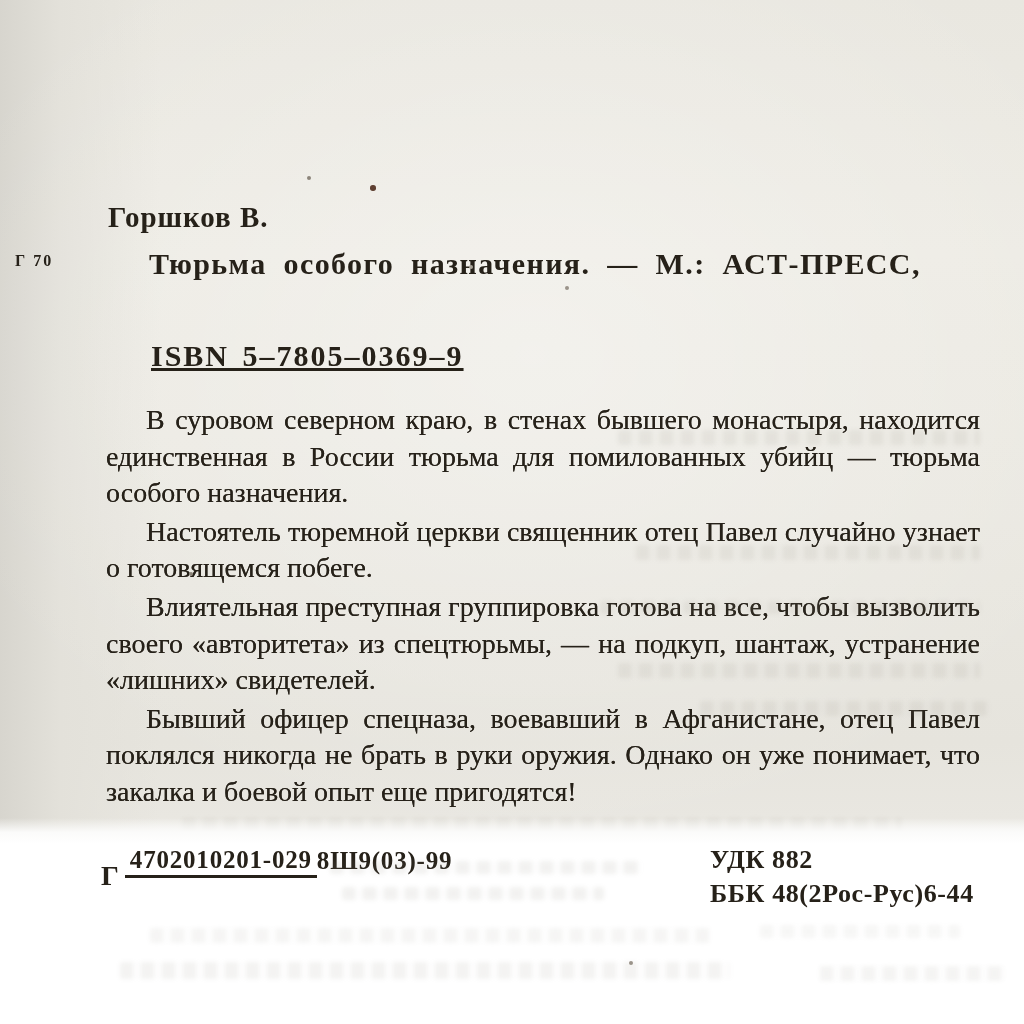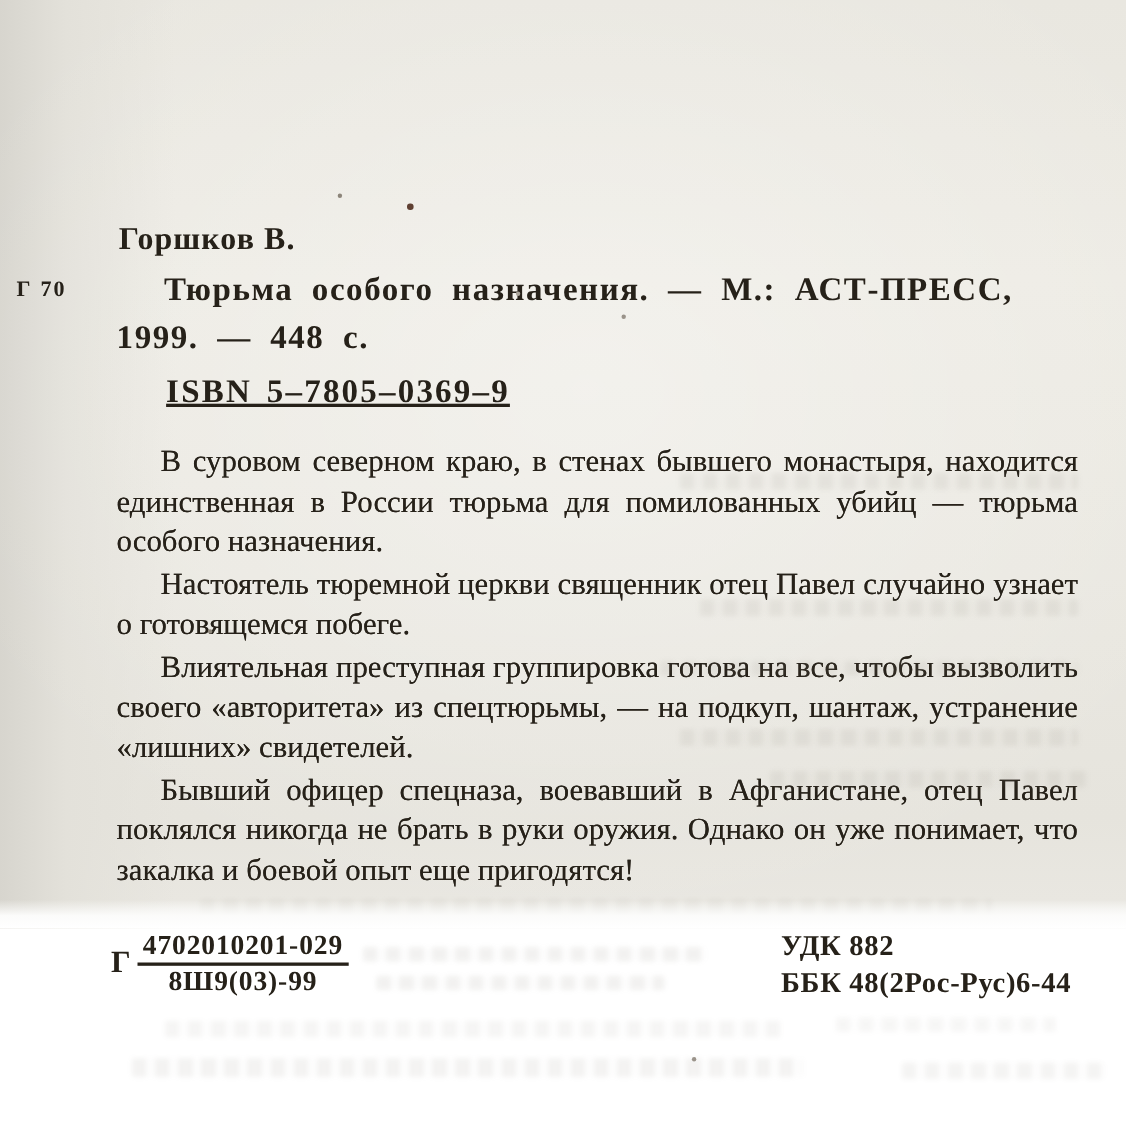--- a/index.html
+++ b/index.html
@@ -14,21 +14,21 @@
       radial-gradient(ellipse 900px 700px at 52% 42%, rgba(255,255,255,0.35), rgba(0,0,0,0) 70%),
       linear-gradient(90deg, #d7d5ce 0px, #e3e1da 60px, rgba(234,232,225,0) 160px),
       linear-gradient(180deg, #e9e7e0 0%, #edebe4 30%, #eae8e1 62%, #e6e4dd 88%, #e9e7e1 97%, #f6f6f3 100%);
     color:#262119;
   }
   .txt{position:absolute;white-space:nowrap;}
   .author{
     left:108px;top:201px;font-size:29px;font-weight:bold;letter-spacing:1px;
   }
   .code{
-    left:15px;top:252px;font-size:20px;font-weight:bold;letter-spacing:2px;
+    left:15px;top:252px;font-size:16px;font-weight:bold;letter-spacing:2px;
   }
   .title1{
     left:149px;top:247px;font-size:30px;font-weight:bold;
     letter-spacing:1.4px;word-spacing:8px;
   }
   .title2{
     left:106px;top:290px;font-size:30px;font-weight:bold;
     letter-spacing:1.4px;word-spacing:8px;
   }
   .isbn{
@@ -39,21 +39,21 @@
     font-size:28px;line-height:36.6px;text-align:justify;
     text-shadow:0 0 0.6px rgba(38,33,25,0.85);
   }
   .annotation p{margin:0 0 2px 0;text-indent:40px;}
   .footer-left{
     position:absolute;left:101px;top:846px;display:flex;align-items:flex-start;
   }
   .frac-letter{
     font-size:28px;font-weight:bold;margin-top:14px;margin-right:6px;
   }
-  .frac{display:inline-flex;flex-direction:column;align-items:center;}
+  .frac{display:inline-flex;align-items:flex-start;}
   .frac-num{
     font-size:25px;font-weight:bold;letter-spacing:0.8px;
     padding:0 5px 1px 5px;border-bottom:3px solid #262119;
   }
   .frac-den{
     font-size:25px;font-weight:bold;letter-spacing:0.8px;padding-top:1px;
   }
   .footer-right{
     position:absolute;left:710px;top:843px;font-size:26px;font-weight:bold;
     line-height:34px;letter-spacing:0.6px;
@@ -95,21 +95,20 @@
 </head>
 <body>
 
 <div class="page">
 
   <div class="txt author">Горшков В.</div>
 
   <div class="txt code">Г 70</div>
 
   <div class="txt title1">Тюрьма особого назначения. — М.: АСТ-ПРЕСС,</div>
-  <div class="txt title2">1999. — 448 с.</div>
 
   <div class="txt isbn">ISBN 5–7805–0369–9</div>
 
   <div class="annotation">
     <p>В суровом северном краю, в стенах бывшего монастыря, находится единственная в России тюрьма для помилованных убийц — тюрьма особого назначения.</p>
     <p>Настоятель тюремной церкви священник отец Павел случайно узнает о готовящемся побеге.</p>
     <p>Влиятельная преступная группировка готова на все, чтобы вызволить своего «авторитета» из спецтюрьмы, — на подкуп, шантаж, устранение «лишних» свидетелей.</p>
     <p>Бывший офицер спецназа, воевавший в Афганистане, отец Павел поклялся никогда не брать в руки оружия. Однако он уже понимает, что закалка и боевой опыт еще пригодятся!</p>
   </div>
 

